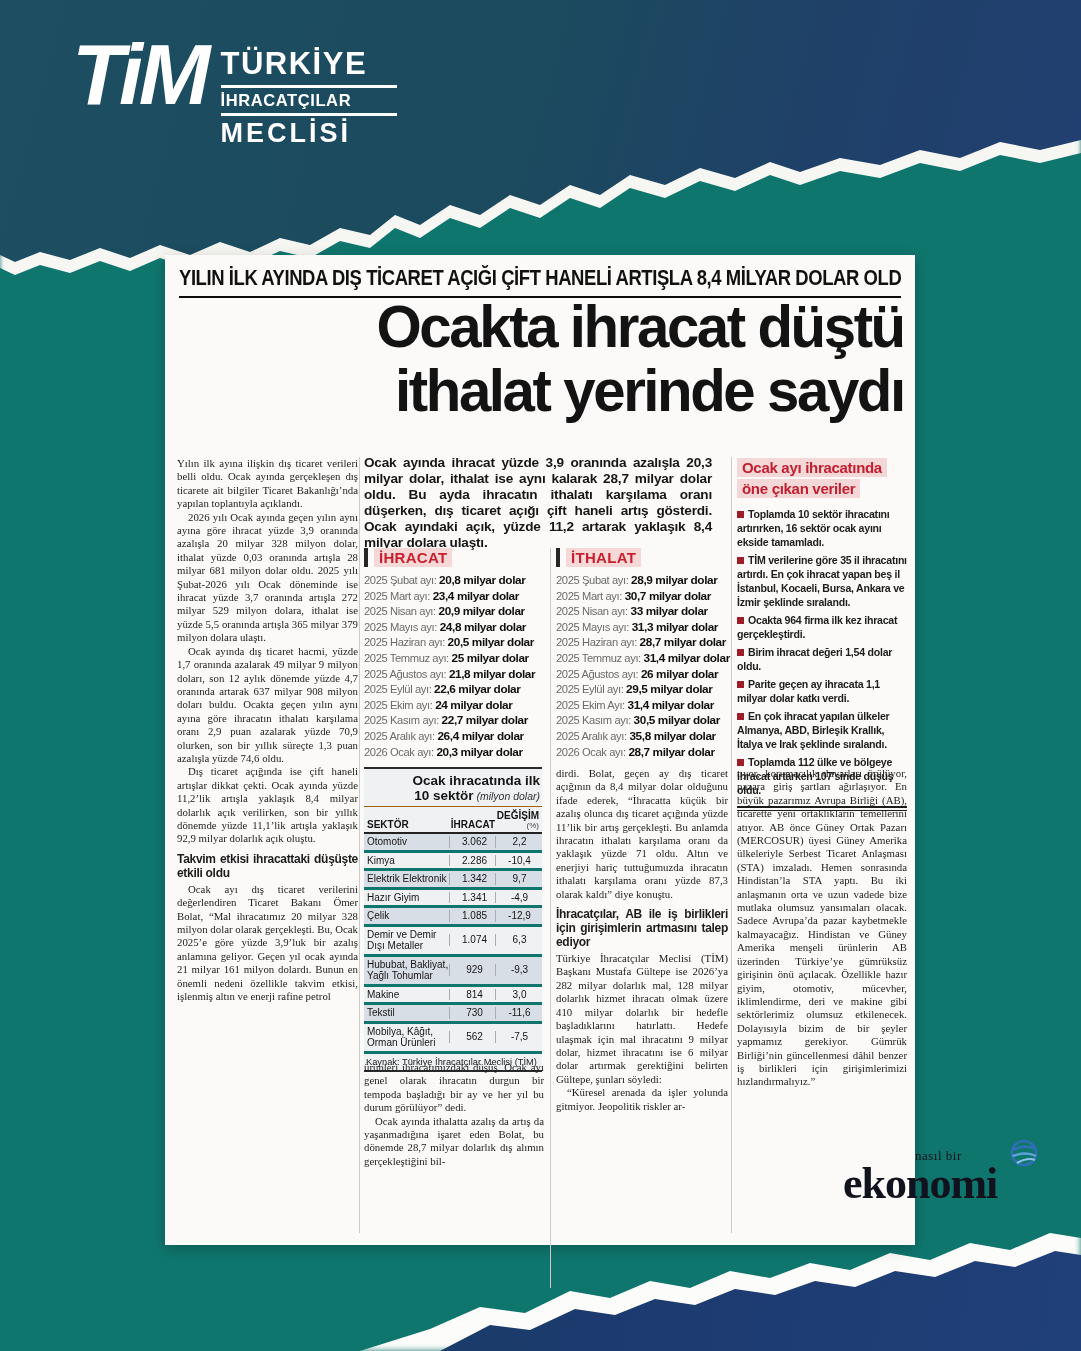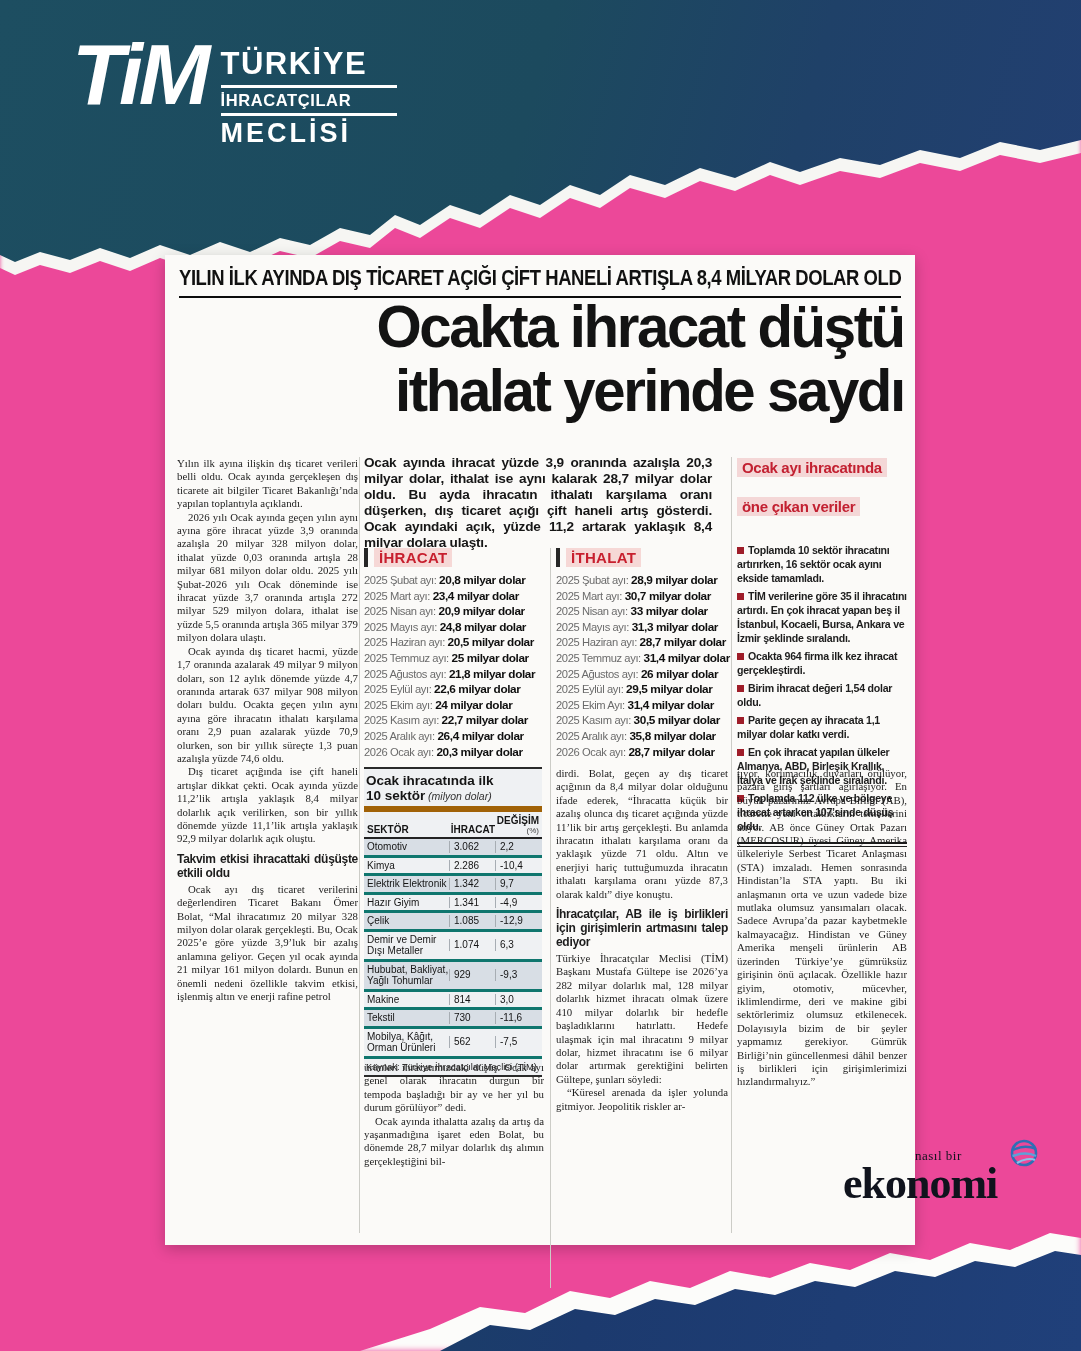--- a/index.html
+++ b/index.html
@@ -1,19 +1,19 @@
 <!DOCTYPE html>
 <html><head>
 <meta charset="utf-8">
 <style>
   * { margin:0; padding:0; box-sizing:border-box; }
   html,body { background:#dededd; }
   .stage {
     position:relative; width:1081px; height:1351px; margin:0 auto;
-    background:#ec4899; overflow:hidden;
+    background:#0f766e; overflow:hidden;
     font-family:"Liberation Sans", sans-serif;
   }
 
   
   .torn-top-fluff {
     position:absolute; top:0; left:0; width:1081px; height:300px; z-index:1;
     background:#f6f6f3; filter:blur(2px);
     clip-path:polygon(0 0,1081px 0,1081px 153px,1040px 163px,1000px 155px,960px 171px,920px 163px,880px 178px,840px 171px,800px 185px,770px 175px,735px 191px,700px 181px,665px 198px,630px 188px,600px 208px,570px 198px,540px 218px,510px 208px,480px 228px,450px 218px,420px 238px,395px 228px,370px 248px,340px 241px,310px 258px,280px 251px,250px 265px,220px 255px,190px 268px,160px 258px,130px 271px,100px 261px,70px 273px,40px 265px,15px 275px,0 268px);
   }
   .torn-top {
@@ -73,39 +73,39 @@
   .tb-ihracat { left:199px; width:178px; }
   .tb-ithalat { left:391px; width:172px; }
   .tb-title { border-left:4px solid #262626; padding-left:6px; margin-bottom:6px; }
   .tb-title span { display:inline-block; background:#f6d8d6; color:#c71f2e; font-weight:800; font-size:15px; letter-spacing:0.3px; padding:1px 5px; }
   .tb-item { font-size:11.2px; line-height:15.6px; white-space:nowrap; letter-spacing:-0.4px; }
   .tb-item .lab { color:#6b6b6b; }
   .tb-item b { color:#0f0f0f; font-size:11.8px; }
 
   
   .sector { position:absolute; left:199px; top:512px; width:178px; background:#eff1f3; border-top:2px solid #2a2a2a; border-bottom:2px solid #2a2a2a; font-size:10px; }
-  .sec-title { text-align:left; padding:5px 2px 3px; border-bottom:6px solid #a16207; }
+  .sec-title { text-align:right; padding:5px 2px 3px; border-bottom:1px solid #a16207; }
   .sec-title .t1 { font-weight:700; font-size:13.5px; line-height:14px; }
   .sec-title .t2 { font-weight:700; font-size:13.5px; }
   .sec-title .note { font-weight:400; font-style:italic; font-size:10.5px; color:#333; }
   .sec-head { display:grid; grid-template-columns:1fr 46px 44px; border-bottom:2px solid #222; padding:3px 3px 2px; align-items:end; }
   .sec-head .h { font-weight:700; font-size:10px; }
   .sec-head .num { text-align:right; }
   .sec-head .pct { display:block; font-weight:400; font-size:8px; color:#444; text-align:right; }
   .srow { display:grid; grid-template-columns:1fr 46px 44px; padding:2px 3px; border-bottom:3px solid #0f766e; line-height:11.5px; }
   .srow:nth-of-type(odd) { background:#d8dee5; }
-  .srow .c2, .srow .c3 { text-align:left; border-left:1px solid #a7adb3; padding-left:4px; align-self:center; }
+  .srow .c2, .srow .c3 { text-align:center; border-left:1px solid #a7adb3; padding-left:4px; align-self:center; }
   .sec-src { font-size:9.3px; padding:3px 2px; color:#222; }
 
   .col2b { position:absolute; left:199px; top:806px; width:180px; }
   .col3 { position:absolute; left:391px; top:512px; width:172px; }
 
   
   .sidebar { position:absolute; left:572px; top:203px; width:170px; }
-  .sb-title span { display:inline-block; background:#f4d7d7; color:#c22031; font-weight:800; font-size:15px; letter-spacing:-0.3px; padding:1px 5px; margin-bottom:20px; }
+  .sb-title span { display:inline-block; background:#f4d7d7; color:#c22031; font-weight:800; font-size:15px; letter-spacing:-0.3px; padding:1px 5px; margin-bottom:2px; }
   .sb-bullets { margin-top:7px; }
   .sb-bullet { font-weight:600; font-size:10.6px; line-height:14px; letter-spacing:-0.25px; color:#1d1d1d; margin-bottom:4px; }
   .sq { display:inline-block; width:7px; height:7px; background:#9e1d29; margin-right:4px; }
   .dbl-rule { margin-top:9px; border-top:2px solid #1c1c1c; border-bottom:1px solid #1c1c1c; height:5px; }
 
   .col4 { position:absolute; left:572px; top:512px; width:170px; }
 
   
   .ekonomi { position:absolute; left:843px; top:1148px; width:190px; z-index:3; color:#10131d; }
   .ek-small { font-family:"Liberation Serif",serif; font-size:13px; letter-spacing:0.5px; margin-left:72px; }

